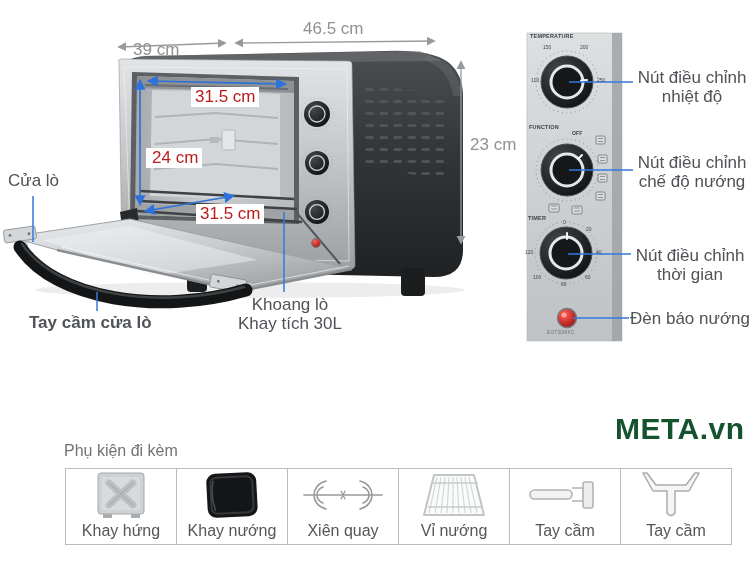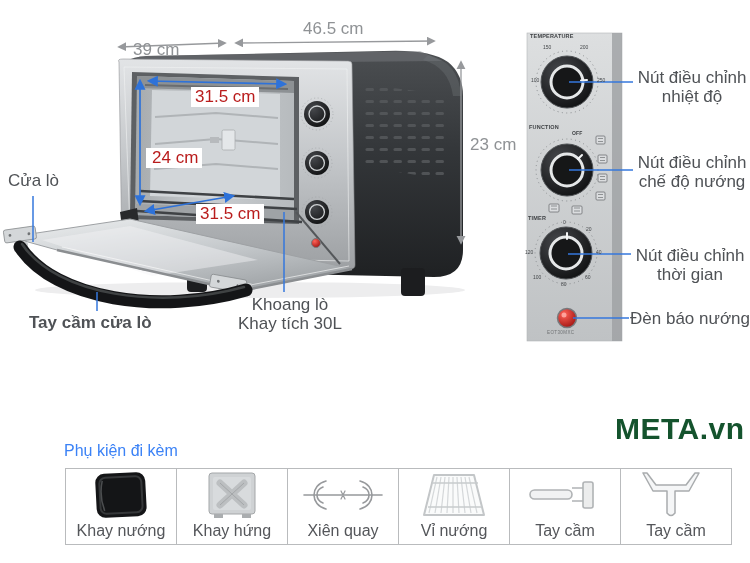--- a/index.html
+++ b/index.html
@@ -10,21 +10,21 @@
   .dim{position:absolute;font-size:17px;color:#8f9295;white-space:nowrap;}
   .bdim{position:absolute;font-size:17px;line-height:20px;color:#b91c1c;background:#fff;
     padding:0 4px;white-space:nowrap;}
   .callout{position:absolute;width:124px;text-align:center;font-size:17px;line-height:19px;color:#4f5256;}
   .center{text-align:center;}
   .micro{position:absolute;font-size:5.5px;font-weight:bold;color:#3f4245;letter-spacing:.2px;white-space:nowrap;}
   .tick{position:absolute;font-size:5px;color:#45484b;white-space:nowrap;}
   .model{position:absolute;font-size:4.5px;color:#6f7274;letter-spacing:.4px;}
   .watermark{position:absolute;left:615px;top:412px;font-size:30px;font-weight:800;
     color:#14532d;letter-spacing:.5px;}
-  .acc-head{position:absolute;left:64px;top:442px;font-size:16px;color:#3b82f6;}
+  .acc-head{position:absolute;left:64px;top:442px;font-size:16px;color:#737373;}
   .acc-table{position:absolute;left:65px;top:468px;width:667px;height:77px;
     border:1px solid #b9bbbd;display:flex;box-sizing:border-box;}
   .acc-cell{flex:1;border-right:1px solid #b9bbbd;display:flex;flex-direction:column;
     align-items:center;justify-content:flex-end;padding-bottom:4px;box-sizing:border-box;}
   .acc-cell:last-child{border-right:none;}
   .acc-icon{flex:1;display:flex;align-items:center;justify-content:center;}
   .acc-label{font-size:16px;color:#54565a;white-space:nowrap;}
 </style>
 </head>
 <body>
@@ -246,41 +246,41 @@
   <div class="tick" style="left:525px;top:249px;">120</div>
   <div class="model" style="left:547px;top:330px;">EOT30MXC</div>
 
   <div class="watermark">META.vn</div>
 
   <div class="acc-head">Phụ kiện đi kèm</div>
   <div class="acc-table">
     <div class="acc-cell">
       <div class="acc-icon">
         <svg width="90" height="50" viewBox="0 0 90 50">
-          <g transform="rotate(-3 45 25)">
-            <rect x="20" y="2" width="50" height="44" rx="9" fill="#141517"></rect>
-            <rect x="24" y="6" width="42" height="36" rx="6" fill="none" stroke="#36383a" stroke-width="2"></rect>
-            <path d="M27,9 Q23,24 28,39" stroke="#4c4e50" stroke-width="1.5" fill="none"></path>
-          </g>
-        </svg>
-      </div>
-      <div class="acc-label">Khay nướng</div>
-    </div>
-    <div class="acc-cell">
-      <div class="acc-icon">
-        <svg width="90" height="50" viewBox="0 0 90 50">
           <rect x="22" y="2" width="46" height="41" rx="3" fill="#cfd2d4" stroke="#a4a7a9"></rect>
           <rect x="26" y="6" width="38" height="33" rx="2" fill="#d8dbdd"></rect>
           <path d="M33,12 L57,34 M57,12 L33,34" stroke="#bcbfc1" stroke-width="7" stroke-linecap="round"></path>
           <path d="M33,12 L57,34 M57,12 L33,34" stroke="#a4a7a9" stroke-width="1" fill="none"></path>
           <rect x="27" y="43" width="9" height="4" fill="#aaadaf"></rect>
             <rect x="55" y="43" width="9" height="4" fill="#aaadaf"></rect>
         </svg>
       </div>
       <div class="acc-label">Khay hứng</div>
+    </div>
+    <div class="acc-cell">
+      <div class="acc-icon">
+        <svg width="90" height="50" viewBox="0 0 90 50">
+          <g transform="rotate(-3 45 25)">
+            <rect x="20" y="2" width="50" height="44" rx="9" fill="#141517"></rect>
+            <rect x="24" y="6" width="42" height="36" rx="6" fill="none" stroke="#36383a" stroke-width="2"></rect>
+            <path d="M27,9 Q23,24 28,39" stroke="#4c4e50" stroke-width="1.5" fill="none"></path>
+          </g>
+        </svg>
+      </div>
+      <div class="acc-label">Khay nướng</div>
     </div>
     <div class="acc-cell">
       <div class="acc-icon">
         <svg width="90" height="50" viewBox="0 0 90 50">
           <g stroke="#97999c" stroke-width="1.6" fill="none" stroke-linecap="round">
             <path d="M6,24 L84,24"></path>
             <path d="M28,10 C12,14 12,34 28,38"></path>
               <path d="M25,16 C17,19 17,29 25,32"></path>
             <path d="M62,10 C78,14 78,34 62,38"></path>
               <path d="M65,16 C73,19 73,29 65,32"></path>

